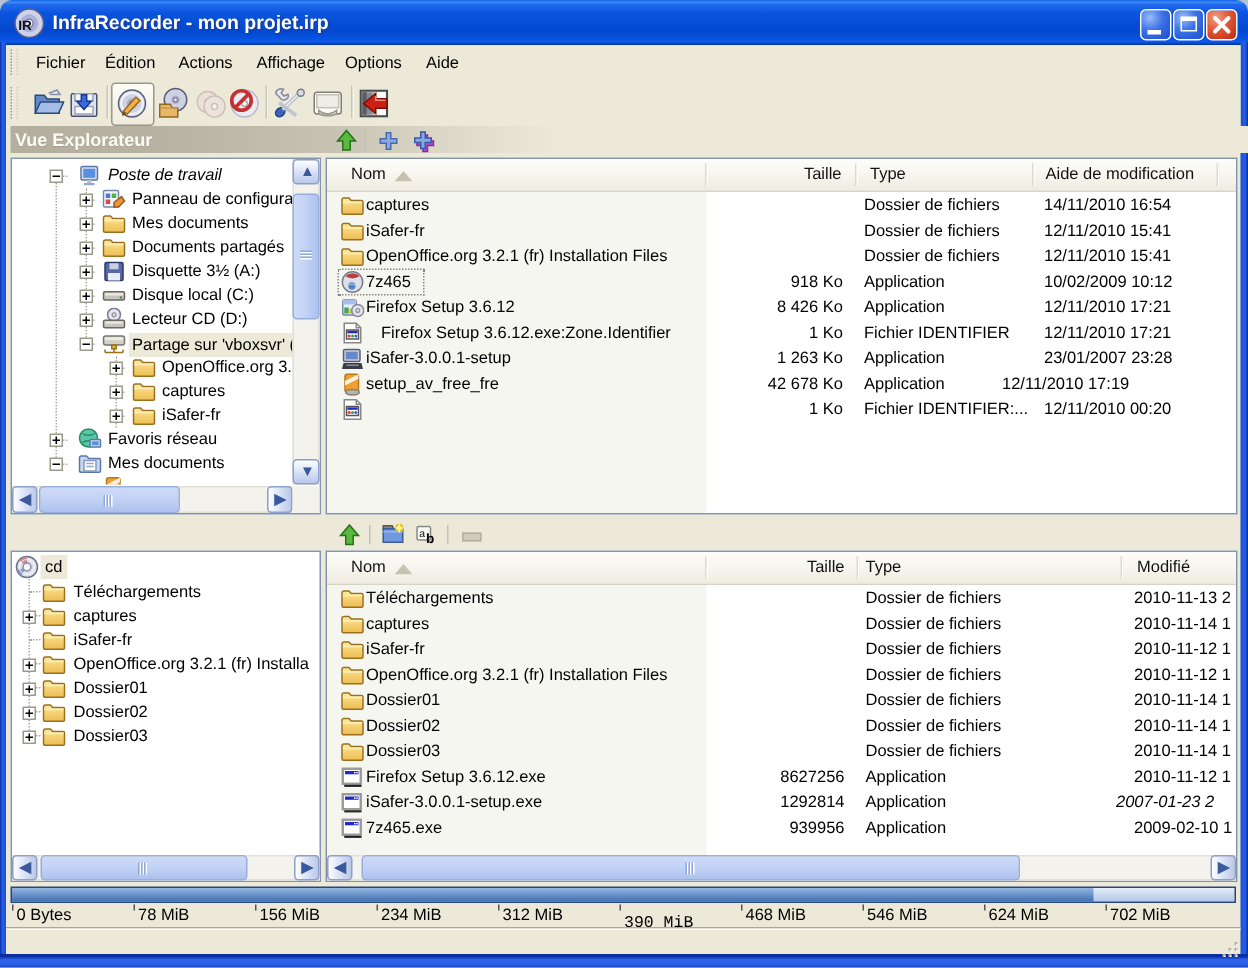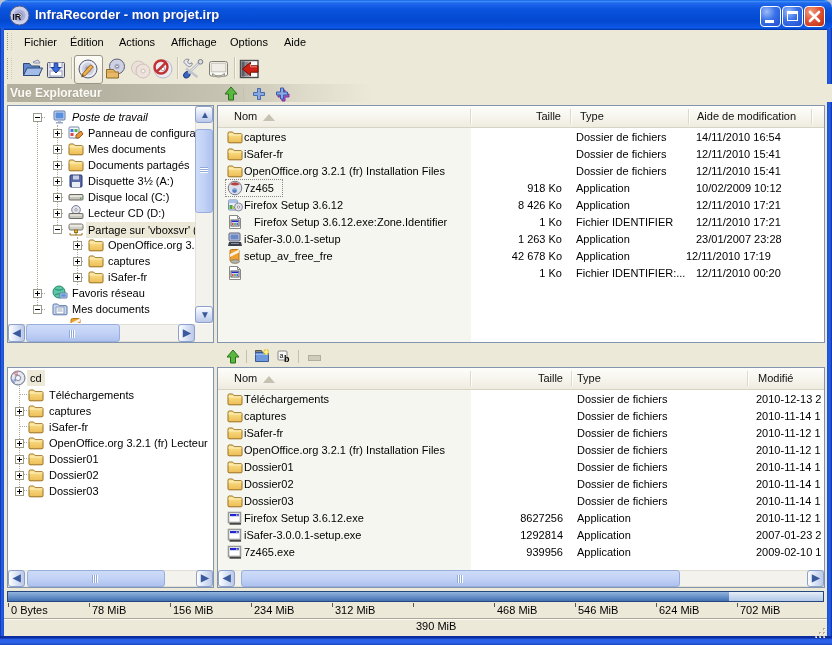--- a/index.html
+++ b/index.html
@@ -496,21 +496,21 @@
       <span class="txt rnum" style="left:344px;top:104px;">1 263 Ko</span>
       <span class="txt" style="left:358px;top:104px;">Application</span>
       <span class="txt" style="left:478px;top:104px;">23/01/2007 23:28</span>
 
       <svg class="abs" style="left:9px;top:119px;" width="16" height="16">
           <use href="#avbox"></use>
         </svg>
       <span class="txt" style="left:26px;top:121px;">setup_av_free_fre</span>
       <span class="txt rnum" style="left:344px;top:121px;">42 678 Ko</span>
       <span class="txt" style="left:358px;top:121px;">Application</span>
-      <span class="txt" style="left:468px;top:121px;">12/11/2010 17:19</span>
+      <span class="txt" style="left:450px;top:121px;">12/11/2010 17:19</span>
 
       <svg class="abs" style="left:9px;top:136px;" width="16" height="16">
           <use href="#page"></use>
         </svg>
       <span class="txt rnum" style="left:344px;top:138px;">1 Ko</span>
       <span class="txt" style="left:358px;top:138px;">Fichier IDENTIFIER:...</span>
       <span class="txt" style="left:478px;top:138px;">12/11/2010 00:20</span>
     </div>
   </div>
 
@@ -544,21 +544,21 @@
 
       <svg class="abs" style="left:20px;top:51px;" width="16" height="16">
           <use href="#fold"></use>
         </svg>
       <span class="txt" style="left:41px;top:53px;">iSafer-fr</span>
 
       <div class="abs exp plus" style="left:7px;top:71px;"></div>
       <svg class="abs" style="left:20px;top:67px;" width="16" height="16">
           <use href="#fold"></use>
         </svg>
-      <span class="txt" style="left:41px;top:69px;">OpenOffice.org 3.2.1 (fr) Lecteur</span>
+      <span class="txt" style="left:41px;top:69px;">OpenOffice.org 3.2.1 (fr) Installa</span>
 
       <div class="abs exp plus" style="left:7px;top:87px;"></div>
       <svg class="abs" style="left:20px;top:83px;" width="16" height="16">
           <use href="#fold"></use>
         </svg>
       <span class="txt" style="left:41px;top:85px;">Dossier01</span>
 
       <div class="abs exp plus" style="left:7px;top:103px;"></div>
       <svg class="abs" style="left:20px;top:99px;" width="16" height="16">
           <use href="#fold"></use>
@@ -595,21 +595,21 @@
       <div class="abs hsep" style="left:252px;"></div>
       <div class="abs hsep" style="left:353px;"></div>
       <div class="abs hsep" style="left:529px;"></div>
     </div>
     <div class="abs" style="left:0;top:22px;width:606px;height:180px;overflow:hidden;">
       <svg class="abs" style="left:9px;top:1px;" width="16" height="16">
           <use href="#fold"></use>
         </svg>
       <span class="txt" style="left:26px;top:3px;">Téléchargements</span>
       <span class="txt" style="left:359px;top:3px;">Dossier de fichiers</span>
-      <span class="txt" style="left:538px;top:3px;">2010-12-13 2</span>
+      <span class="txt" style="left:538px;top:3px;">2010-11-13 2</span>
 
       <svg class="abs" style="left:9px;top:18px;" width="16" height="16">
           <use href="#fold"></use>
         </svg>
       <span class="txt" style="left:26px;top:20px;">captures</span>
       <span class="txt" style="left:359px;top:20px;">Dossier de fichiers</span>
       <span class="txt" style="left:538px;top:20px;">2010-11-14 1</span>
 
       <svg class="abs" style="left:9px;top:35px;" width="16" height="16">
           <use href="#fold"></use>
@@ -653,21 +653,21 @@
       <span class="txt rnum" style="left:345px;top:122px;">8627256</span>
       <span class="txt" style="left:359px;top:122px;">Application</span>
       <span class="txt" style="left:538px;top:122px;">2010-11-12 1</span>
 
       <svg class="abs" style="left:9px;top:137px;" width="16" height="16">
           <use href="#exe"></use>
         </svg>
       <span class="txt" style="left:26px;top:139px;">iSafer-3.0.0.1-setup.exe</span>
       <span class="txt rnum" style="left:345px;top:139px;">1292814</span>
       <span class="txt" style="left:359px;top:139px;">Application</span>
-      <span class="txt" style="left:538px;top:139px;">2007-01-23 2</span>
+      <span class="txt" style="left:526px;top:139px;font-style:italic;">2007-01-23 2</span>
 
       <svg class="abs" style="left:9px;top:154px;" width="16" height="16">
           <use href="#exe"></use>
         </svg>
       <span class="txt" style="left:26px;top:156px;">7z465.exe</span>
       <span class="txt rnum" style="left:345px;top:156px;">939956</span>
       <span class="txt" style="left:359px;top:156px;">Application</span>
       <span class="txt" style="left:538px;top:156px;">2009-02-10 1</span>
     </div>
 
@@ -689,21 +689,21 @@
       <span class="txt" style="left:11px;top:2px;">0 Bytes</span>
     <i class="abs tick" style="left:89px;"></i>
       <span class="txt" style="left:92px;top:2px;">78 MiB</span>
     <i class="abs tick" style="left:170px;"></i>
       <span class="txt" style="left:173px;top:2px;">156 MiB</span>
     <i class="abs tick" style="left:251px;"></i>
       <span class="txt" style="left:254px;top:2px;">234 MiB</span>
     <i class="abs tick" style="left:332px;"></i>
       <span class="txt" style="left:335px;top:2px;">312 MiB</span>
     <i class="abs tick" style="left:413px;"></i>
-      <span class="txt" style="left:416px;top:18px;">390 MiB</span>
+      <span class="txt" style="left:416px;top:8px;font-family:Liberation Mono, monospace;">390 MiB</span>
     <i class="abs tick" style="left:494px;"></i>
       <span class="txt" style="left:497px;top:2px;">468 MiB</span>
     <i class="abs tick" style="left:575px;"></i>
       <span class="txt" style="left:578px;top:2px;">546 MiB</span>
     <i class="abs tick" style="left:656px;"></i>
       <span class="txt" style="left:659px;top:2px;">624 MiB</span>
     <i class="abs tick" style="left:737px;"></i>
       <span class="txt" style="left:740px;top:2px;">702 MiB</span>
   </div>
   <div class="abs" style="left:4px;top:618px;width:823px;height:1px;background:#aca899;"></div>

